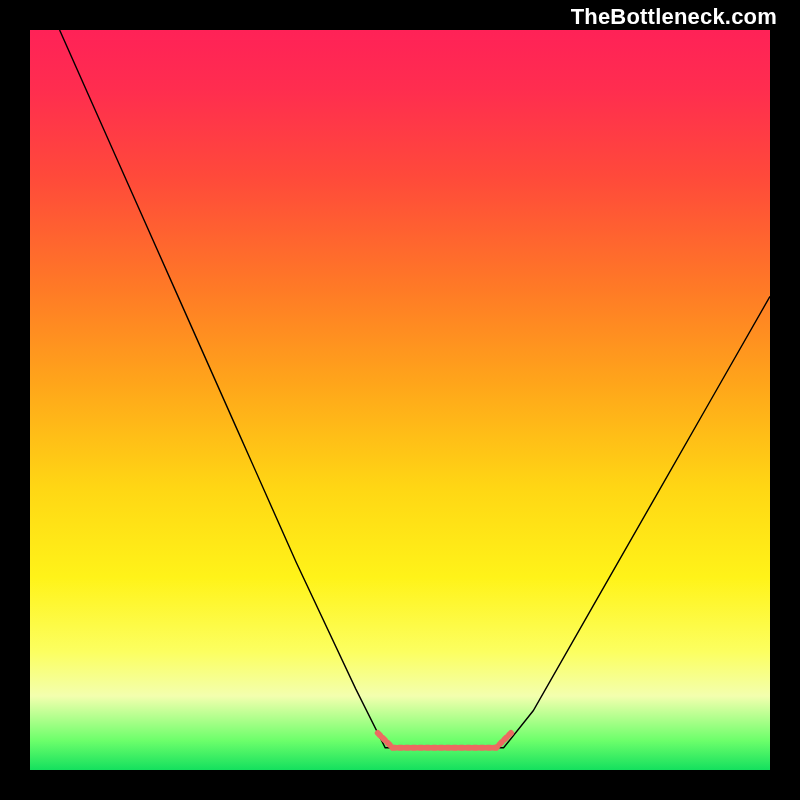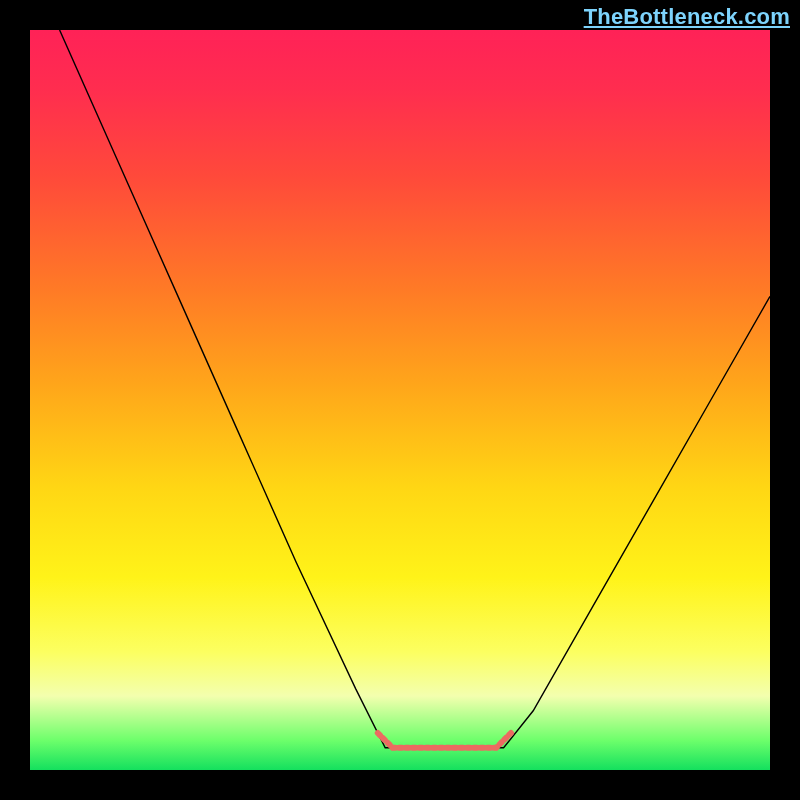--- a/index.html
+++ b/index.html
@@ -13,27 +13,26 @@
   }
   .frame {
     position: relative;
     width: 800px;
     height: 800px;
     background: #000;
   }
   .watermark {
     position: absolute;
     top: 4px;
-    right: 10px;
-    color: #7dd3fc;
+    right: 23px;
+    color: #ffffff;
     font-size: 22px;
     font-weight: bold;
     z-index: 5;
     letter-spacing: 0.2px;
-    text-decoration: underline;
   }
   .plot-area {
     position: absolute;
     left: 30px;
     top: 30px;
     width: 740px;
     height: 740px;
     overflow: hidden;
   }
   

